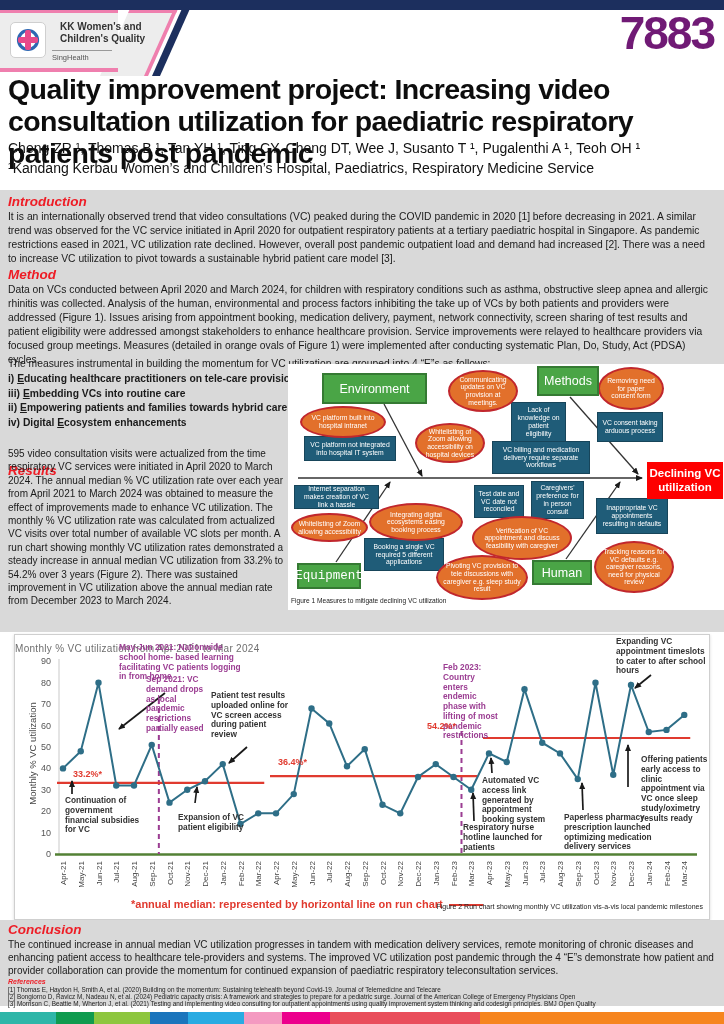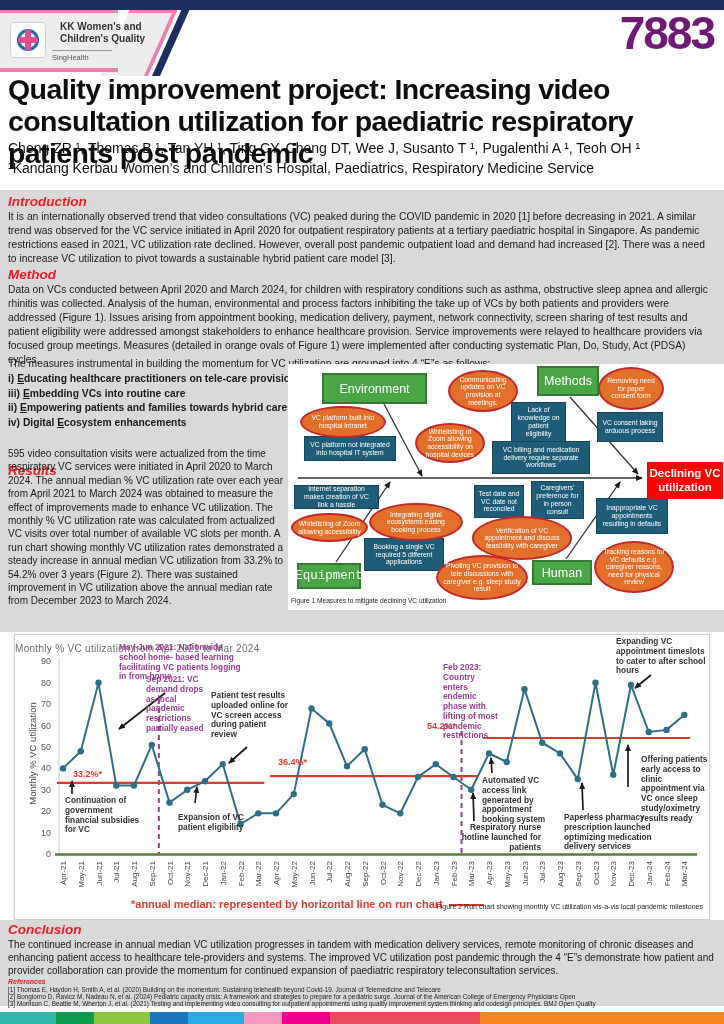--- a/index.html
+++ b/index.html
@@ -259,21 +259,21 @@
         <div class="anno" style="left: 104px; top: 8px; width: 128px; color: rgb(155, 61, 146);">May-Jun 2021: Nationwide school home- based learning facilitating VC patients logging in from home</div>
         <div class="anno" style="left: 131px; top: 40px; width: 58px; color: rgb(155, 61, 146);">Sep 2021: VC demand drops as local pandemic restrictions partially eased</div>
         <div class="anno" style="left: 196px; top: 56px; width: 78px; color: rgb(51, 51, 51);">Patient test results uploaded online for VC screen access during patient review</div>
         <div class="anno" style="left: 58px; top: 134px; width: 50px; color: rgb(224, 58, 47); font-weight: bold; font-size: 9px;">33.2%*</div>
         <div class="anno" style="left: 50px; top: 161px; width: 80px; color: rgb(51, 51, 51);">Continuation of government financial subsidies for VC</div>
         <div class="anno" style="left: 163px; top: 170px; width: 80px; color: rgb(51, 51, 51); margin-top: 8px;">Expansion of VC patient eligibility</div>
         <div class="anno" style="left: 263px; top: 122px; width: 50px; color: rgb(224, 58, 47); font-weight: bold; font-size: 9px;">36.4%*</div>
         <div class="anno" style="left: 428px; top: 28px; width: 56px; color: rgb(155, 61, 146);">Feb 2023: Country enters endemic phase with lifting of most pandemic restrictions</div>
         <div class="anno" style="left: 412px; top: 86px; width: 50px; color: rgb(224, 58, 47); font-weight: bold; font-size: 9px;">54.2%*</div>
         <div class="anno" style="left: 467px; top: 141px; width: 76px; color: rgb(51, 51, 51);">Automated VC access link generated by appointment booking system</div>
-        <div class="anno" style="left: 438px; top: 188px; width: 88px; color: rgb(51, 51, 51); text-align: right;">Respiratory nurse hotline launched for patients</div>
+        <div class="anno" style="left: 448px; top: 188px; width: 88px; color: rgb(51, 51, 51);">Respiratory nurse hotline launched for patients</div>
         <div class="anno" style="left: 549px; top: 178px; width: 102px; color: rgb(51, 51, 51);">Paperless pharmacy prescription launched optimizing medication delivery services</div>
         <div class="anno" style="left: 626px; top: 120px; width: 70px; color: rgb(51, 51, 51);">Offering patients early access to clinic appointment via VC once sleep study/oximetry results ready</div>
         <div class="anno" style="left: 601px; top: 2px; width: 90px; color: rgb(51, 51, 51);">Expanding VC appointment timeslots to cater to after school hours</div>
       </div>
     <div class="chart-footnote"><span>*annual median: represented by horizontal line on run chart</span><span class="fn-line"></span></div>
     <div class="chart-caption">Figure 2 Run chart showing monthly VC utilization vis-a-vis local pandemic milestones</div>
   </div>
 
   <div class="gray-bottom"></div>
   <div class="sec-head" style="left:8px; top:922px;">Conclusion</div>

